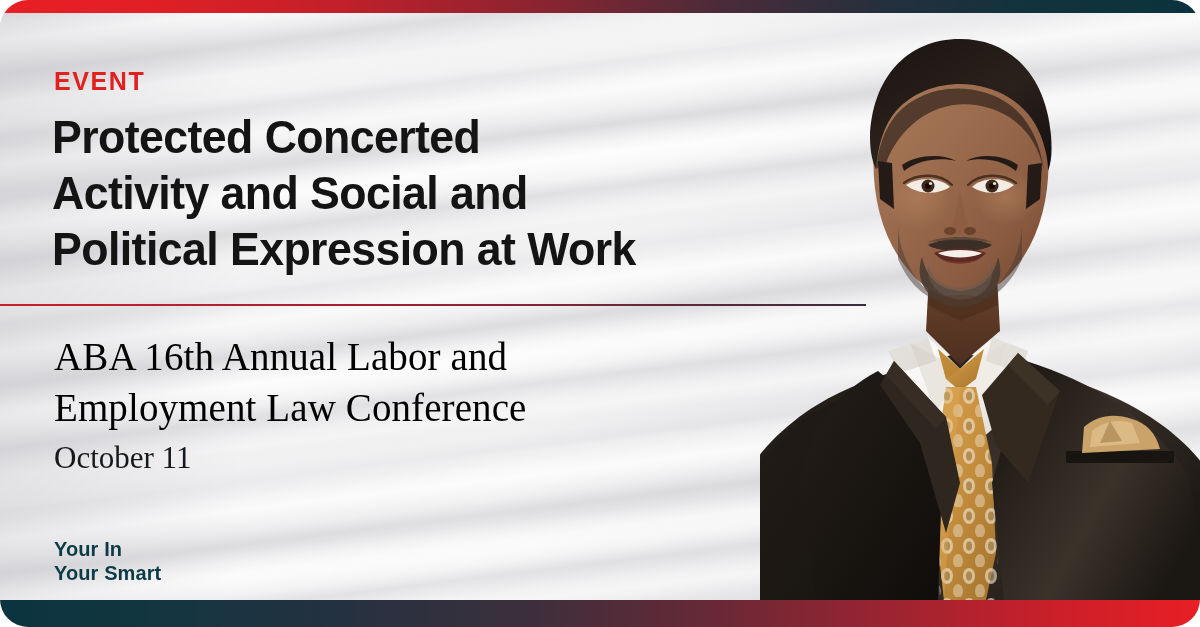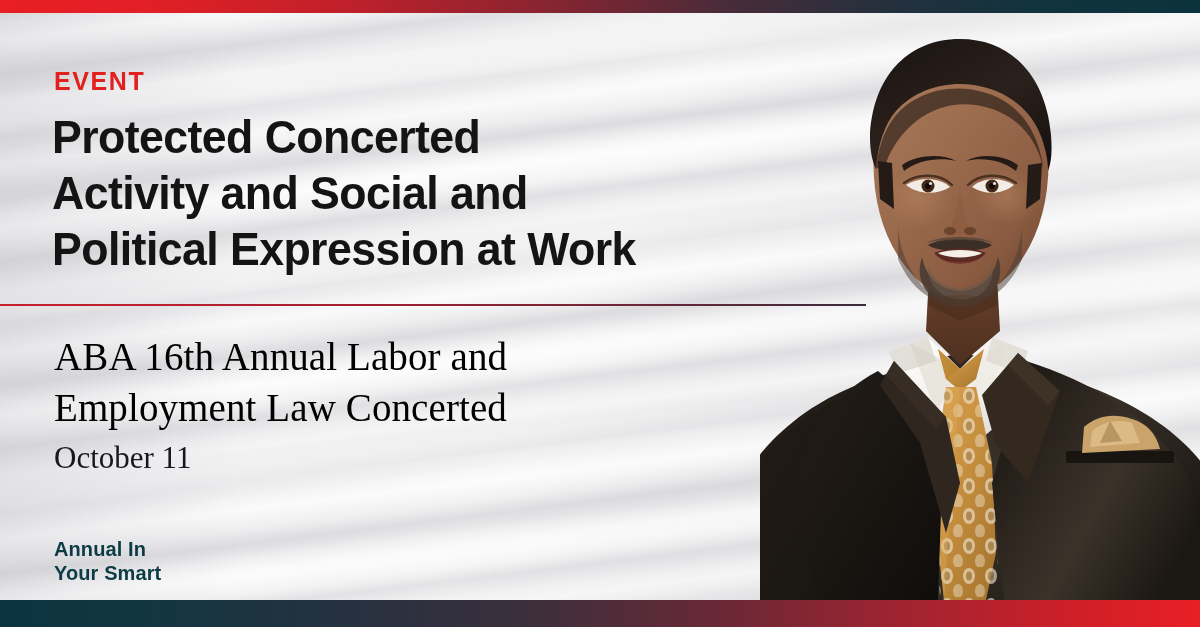--- a/index.html
+++ b/index.html
@@ -11,20 +11,21 @@
     font-family:"Liberation Sans", sans-serif;
     overflow:hidden;
   }
 
   .banner {
     position:relative;
     width:1200px;
     height:627px;
     overflow:hidden;
     background:#ececed;
+    border-radius:28px;
   }
 
   
   .bar {
     position:absolute;
     left:0; width:1200px;
     height:13px;
     z-index:40;
   }
   .bar-top {
@@ -341,27 +342,27 @@
     <div class="headline">
       <div>Protected Concerted</div>
       <div>Activity and Social and</div>
       <div>Political Expression at Work</div>
     </div>
 
     <div class="divider"></div>
 
     <div class="subtitle">
       <div>ABA 16th Annual Labor and</div>
-      <div>Employment Law Concerted</div>
+      <div>Employment Law Conference</div>
     </div>
 
     <div class="date">October 11</div>
 
     <div class="tagline">
-      <span>Annual In</span>
+      <span>Your In</span>
       <span>Your Smart</span>
     </div>
 
   </div>
 
   <div class="bar bar-bottom"></div>
 
 </div>
 
 </body></html>

